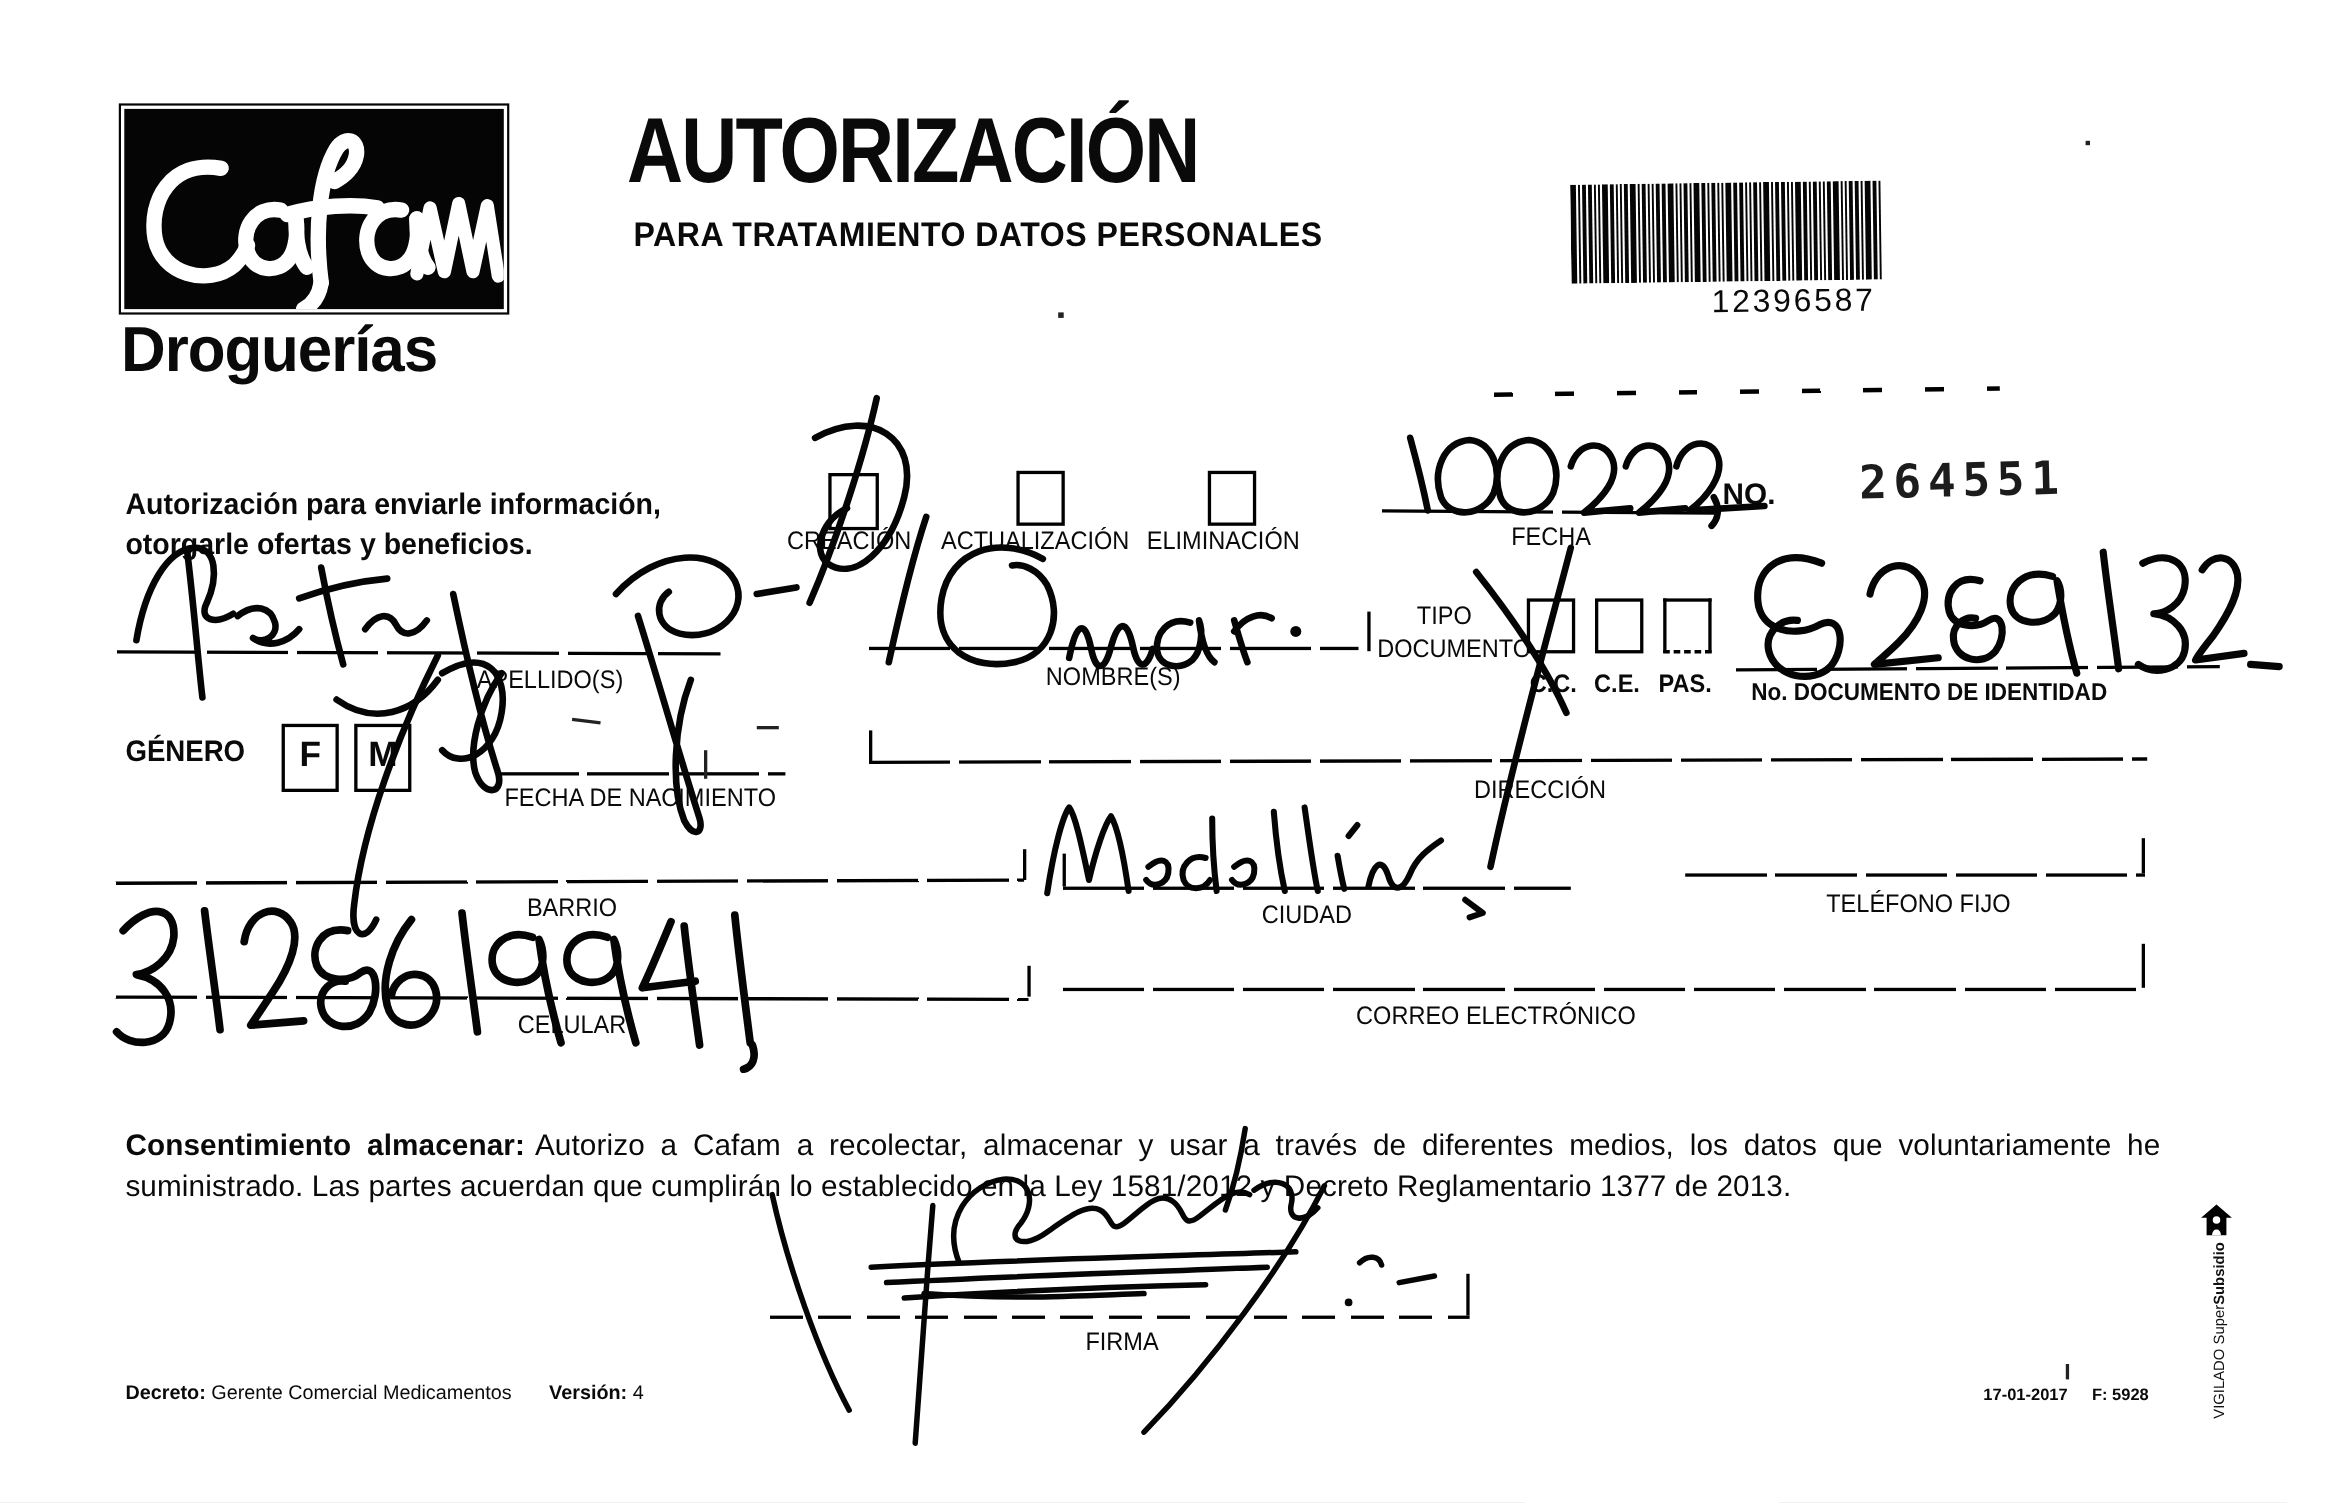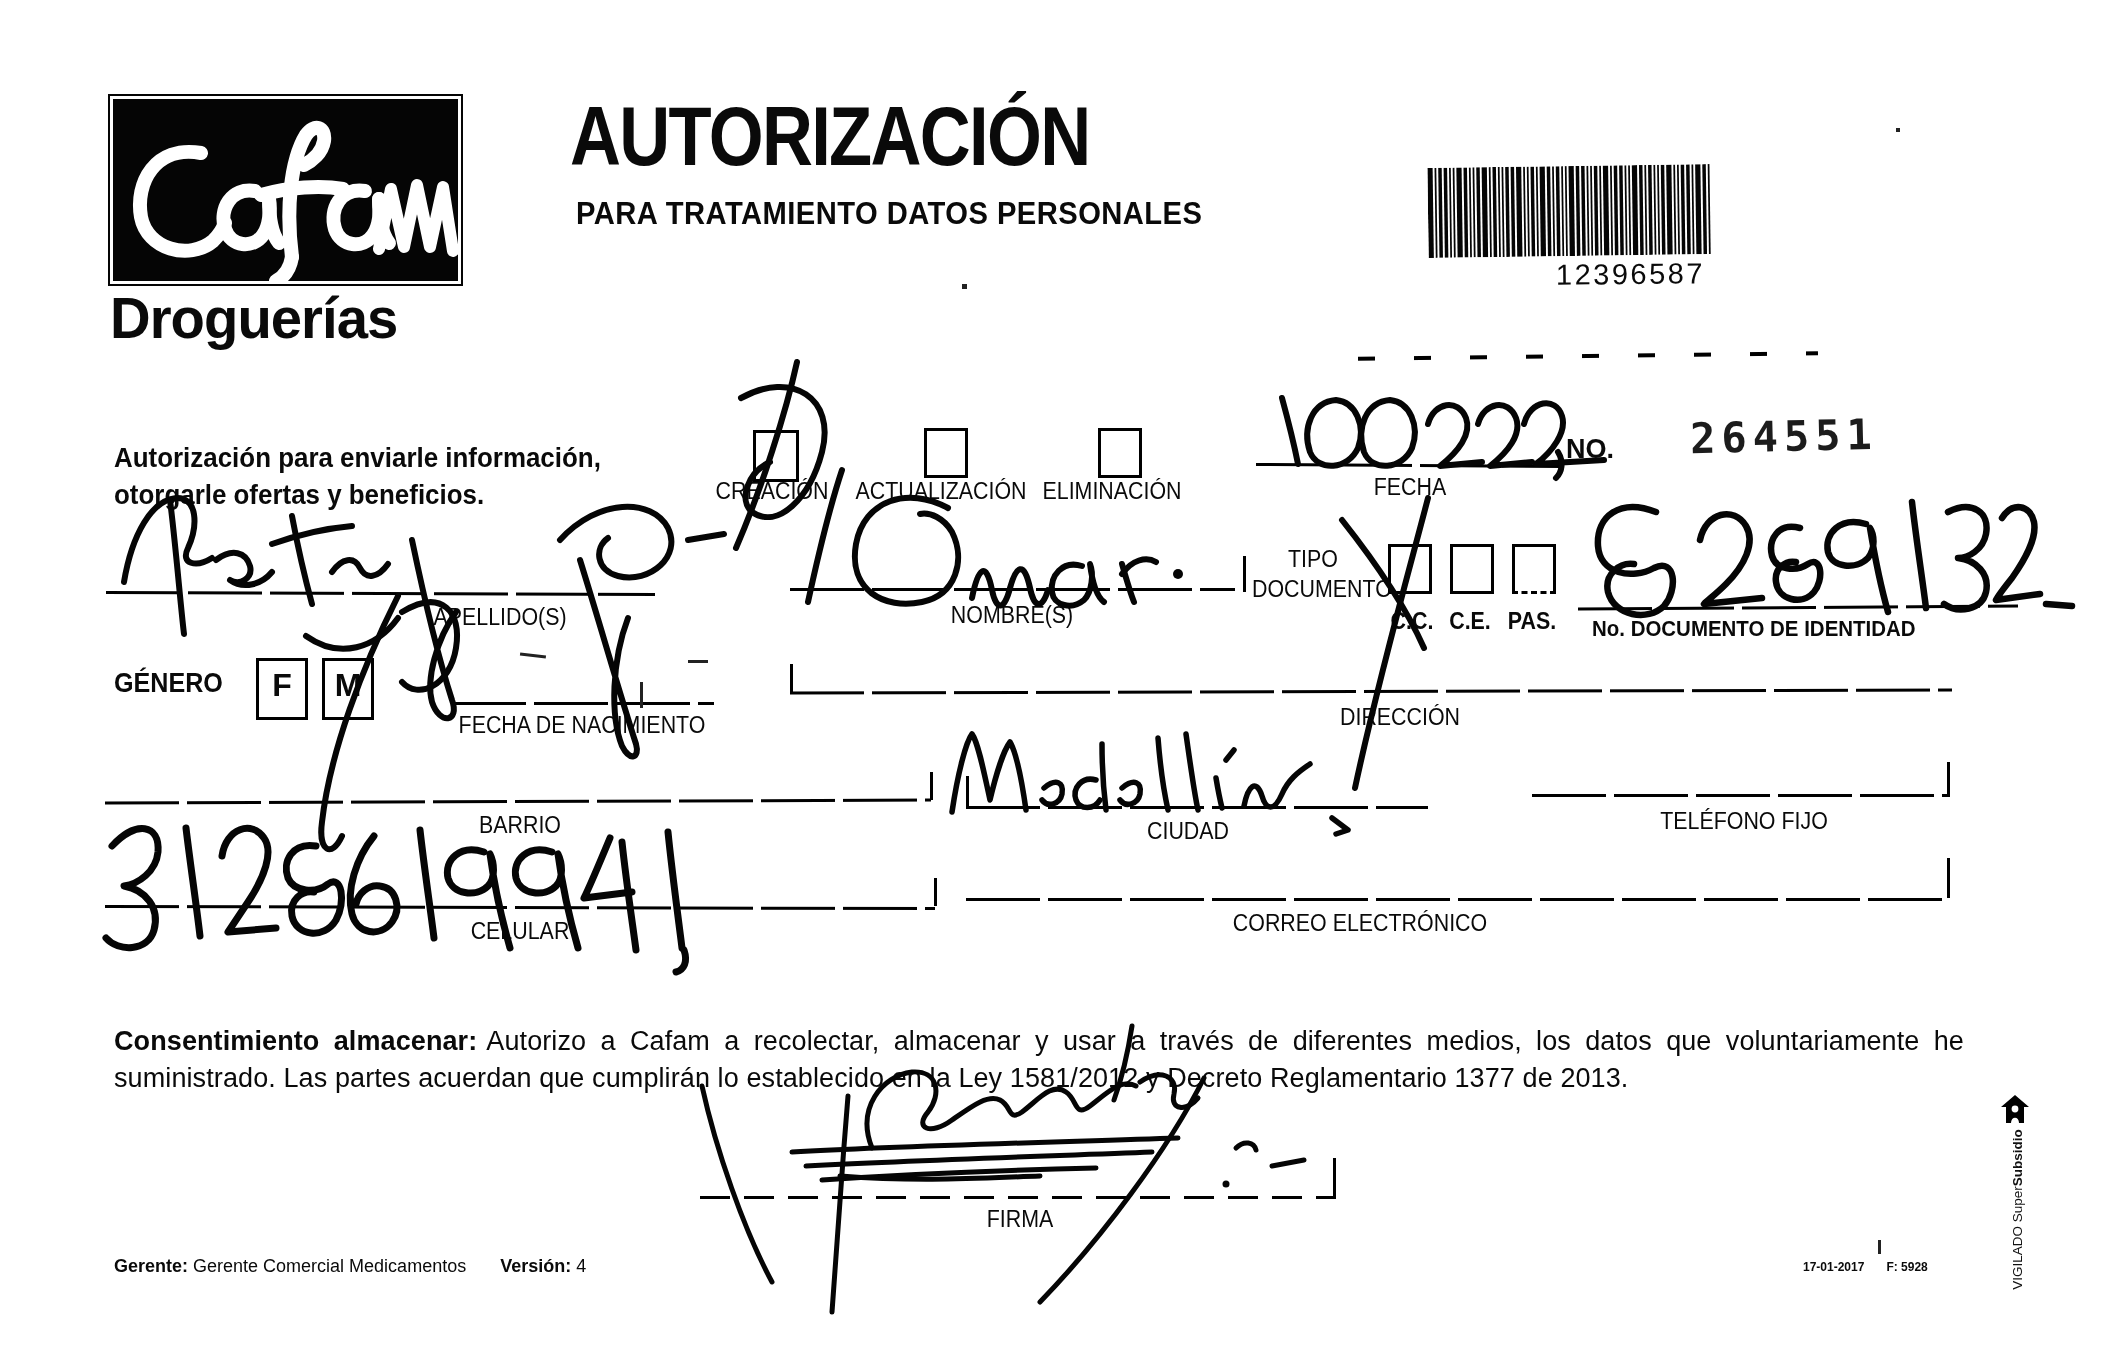--- a/index.html
+++ b/index.html
@@ -35,21 +35,21 @@
          transform:scaleX(.96);transform-origin:left;white-space:nowrap;}
   .no-label{position:absolute;left:1566px;top:434px;font-size:27px;font-weight:700;}
   .stamp{position:absolute;left:1690px;top:412px;font-family:"DejaVu Sans Mono",monospace;
          font-size:42px;font-weight:700;letter-spacing:6px;color:#1c1c1c;transform:rotate(-1.4deg);}
   .consent{position:absolute;left:114px;top:996px;width:1850px;font-size:27px;line-height:37px;
            text-align:justify;letter-spacing:.1px;}
   .consent b{margin-right:9px;}
   .footer-left{position:absolute;left:114px;top:1256px;font-size:18px;white-space:nowrap;}
   .footer-left b{font-weight:700;}
   .footer-left .gap{display:inline-block;width:34px;}
-  .footer-right{position:absolute;left:1803px;top:1260px;font-size:12px;font-weight:600;white-space:nowrap;}
+  .footer-right{position:absolute;left:1803px;top:1260px;font-size:15px;font-weight:600;white-space:nowrap;}
   .footer-right .gap{display:inline-block;width:22px;}
   .vigilado-text{position:absolute;left:1922px;top:1202px;width:190px;text-align:center;
                  font-size:13.5px;transform:rotate(-90deg);white-space:nowrap;color:#111;}
   .vigilado-text b{font-weight:800;}
   .vigilado-icon{position:absolute;left:1999px;top:1094px;}
   .tick{position:absolute;background:#000;}
   .speck{position:absolute;background:#222;}
   
   .hw{position:absolute;left:0;top:0;pointer-events:none;}
   .hw path,.hw ellipse{stroke:#050505;fill:none;stroke-linecap:round;stroke-linejoin:round;}
@@ -216,21 +216,21 @@
   <div class="fline" style="left:966px;top:898px;width:984px;"></div>
   <div class="tick" style="left:1947px;top:858px;width:3px;height:40px;"></div>
   <div class="flabel center" style="left:1360px;top:910px;">CORREO ELECTRÓNICO</div>
 
   <p class="consent"><b>Consentimiento almacenar:</b><span>Autorizo a Cafam a recolectar, almacenar y usar a través de diferentes medios, los datos que voluntariamente he suministrado. Las partes acuerdan que cumplirán lo establecido en la Ley 1581/2012 y Decreto Reglamentario 1377 de 2013.</span></p>
 
   <div class="fline sparse" style="left:700px;top:1196px;width:636px;"></div>
   <div class="tick" style="left:1333px;top:1158px;width:3px;height:38px;"></div>
   <div class="flabel center" style="left:1020px;top:1206px;">FIRMA</div>
 
-  <div class="footer-left"><b>Gerente:</b> <span>Gerente Comercial Medicamentos</span><span class="gap"></span><b>Versión:</b> <span>4</span></div>
+  <div class="footer-left"><b>Decreto:</b> <span>Gerente Comercial Medicamentos</span><span class="gap"></span><b>Versión:</b> <span>4</span></div>
   <div class="footer-right"><span>17-01-2017</span><span class="gap"></span><span>F: 5928</span></div>
 
   <svg class="vigilado-icon" width="32" height="32" viewBox="0 0 32 32">
     <path d="M16 1 L30 13 H25 V29 H7 V13 H2 Z" fill="#000"></path>
     <circle cx="16" cy="15" r="3.4" fill="#fff"></circle>
     <path d="M12 29 C12 22 20 22 20 29 Z" fill="#fff"></path>
   </svg>
   <div class="vigilado-text"><span>VIGILADO Super</span><b>Subsidio</b></div>
 
   <div class="speck" style="left:962px;top:284px;width:5px;height:5px;"></div>

